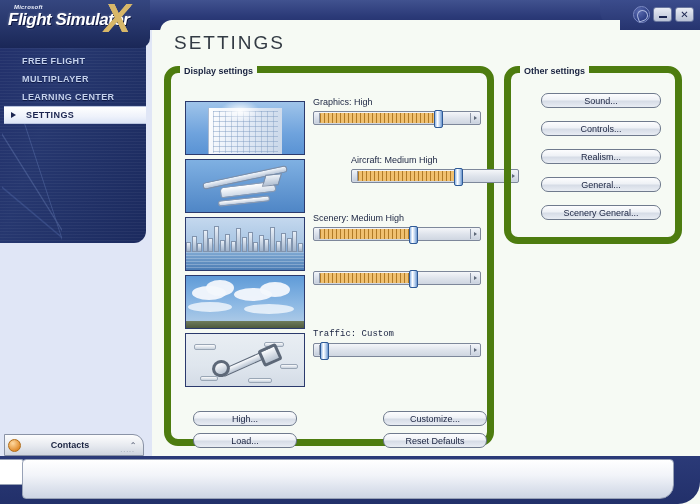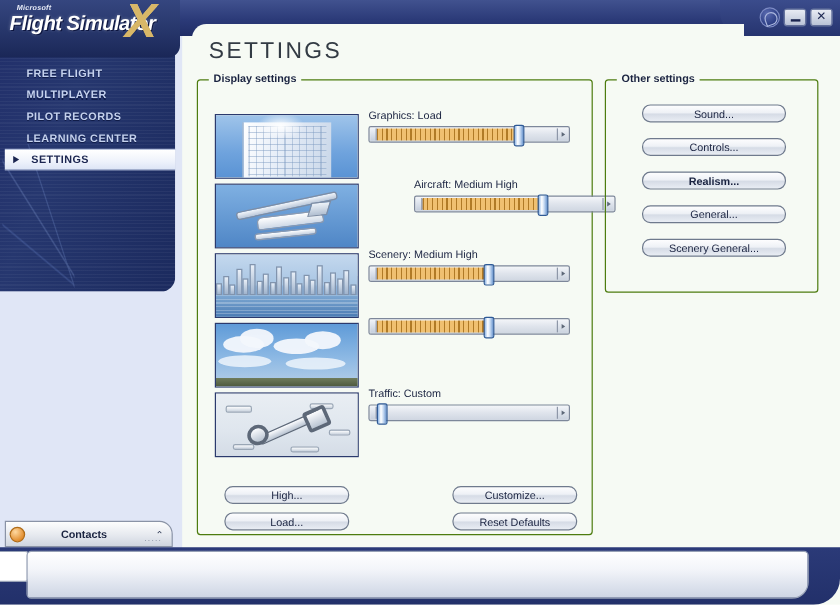--- a/index.html
+++ b/index.html
@@ -181,22 +181,22 @@
   .page-title {
     position: absolute; left: 22px; top: 2px;
     font-size: 19px; color: #333b44;
     letter-spacing: 2px;
     font-weight: normal;
   }
 
   
   .groupbox {
     position: absolute;
-    border: 1px solid #4d7c0f;
-    border-radius: 3px;
+    border: 7px solid #4d7c0f;
+    border-radius: 14px;
     background: transparent;
   }
   .groupbox > .legend {
     position: absolute; top: -7px; left: 9px;
     background: #f6faf4;
     padding: 0 4px;
     font-size: 9px; font-weight: bold; color: #1a2340;
     white-space: nowrap;
   }
 
@@ -266,21 +266,21 @@
            background: linear-gradient(180deg,#fbfcfe,#b9c4d2); transform: rotate(-24deg); }
   .mini-plane { position:absolute; background: linear-gradient(180deg,#ffffff,#c6d0dc);
            border:0.5px solid #93a0b0; border-radius:2px; opacity:.9; }
 
   
   .slider-row { position: absolute; left: 142px; width: 172px; }
   #row-graphics { top: 24px; }
   #row-aircraft { top: 82px; margin-left: 38px; }
   #row-scenery  { top: 140px; }
   #row-weather  { top: 198px; }
-  #row-traffic  { top: 256px; }
+  #row-traffic  { top: 256px; font-family: Liberation Mono, monospace; }
 
   .slider-label {
     font-size: 9px; color: #1a2340; margin-bottom: 4px;
     white-space: nowrap;
   }
 
   .slider {
     position: relative;
     width: 168px; height: 14px;
     background: linear-gradient(180deg,#f4f6f9 0%, #dfe4ec 50%, #cfd6e1 100%);
@@ -331,21 +331,21 @@
   }
 
   #btn-save   { left: 22px;  top: 338px; width: 104px; }
   #btn-load   { left: 22px;  top: 360px; width: 104px; }
   #btn-custom { left: 212px; top: 338px; width: 104px; }
   #btn-reset  { left: 212px; top: 360px; width: 104px; }
 
   .other-btn { left: 30px; width: 120px; }
   #btn-sound    { top: 20px; }
   #btn-controls { top: 48px; }
-  #btn-realism  { top: 76px; font-weight: bold; }
+  #btn-realism  { top: 76px; }
   #btn-general  { top: 104px; }
   #btn-scenlib  { top: 132px; }
 
   
   .contacts-bar {
     position: absolute; left: 4px; top: 434px;
     width: 140px; height: 22px;
     background: linear-gradient(180deg,#fdfdfd 0%, #e6e9ef 55%, #cfd5df 100%);
     border: 1px solid #8a93a6;
     border-top-right-radius: 11px;
@@ -429,23 +429,20 @@
     </div>
     <div class="nav" id="nav-list">
         <div class="nav-item">
           <span>HOME</span>
         </div>
         <div class="nav-item">
           <span>FREE FLIGHT</span>
         </div>
         <div class="nav-item">
           <span>MULTIPLAYER</span>
-        </div>
-        <div class="nav-item">
-          <span>PILOT RECORDS</span>
         </div>
         <div class="nav-item">
           <span>LEARNING CENTER</span>
         </div>
         <div class="nav-item selected">
           <span>SETTINGS</span>
         </div>
       </div>
   </div>
 
@@ -519,21 +516,21 @@
         <div class="mini-plane" style="left:94px; top:30px; width:18px; height:5px;"></div>
         <div class="wrench">
           <div class="wrench-bar"></div>
           <div class="wrench-head"></div>
           <div class="wrench-ring"></div>
         </div>
       </div>
 
       <div id="slider-rows">
           <div class="slider-row" id="row-graphics">
-            <div class="slider-label">Graphics: Load</div>
+            <div class="slider-label">Graphics: High</div>
             <div class="slider">
               <div class="slider-fill" style="left: 6px; width: 116.4px;"></div>
               <div class="slider-endcap-l"></div>
               <div class="slider-endcap-r"></div>
               <div class="slider-thumb" style="left: 120.4px;"></div>
             </div>
           </div>
           <div class="slider-row" id="row-aircraft">
             <div class="slider-label">Aircraft: Medium High</div>
             <div class="slider">

